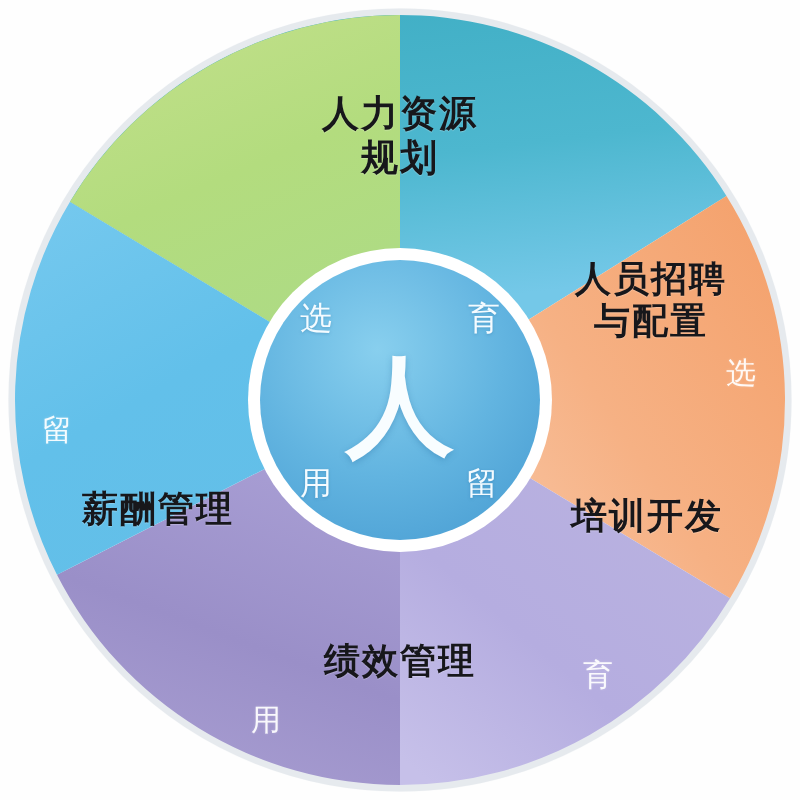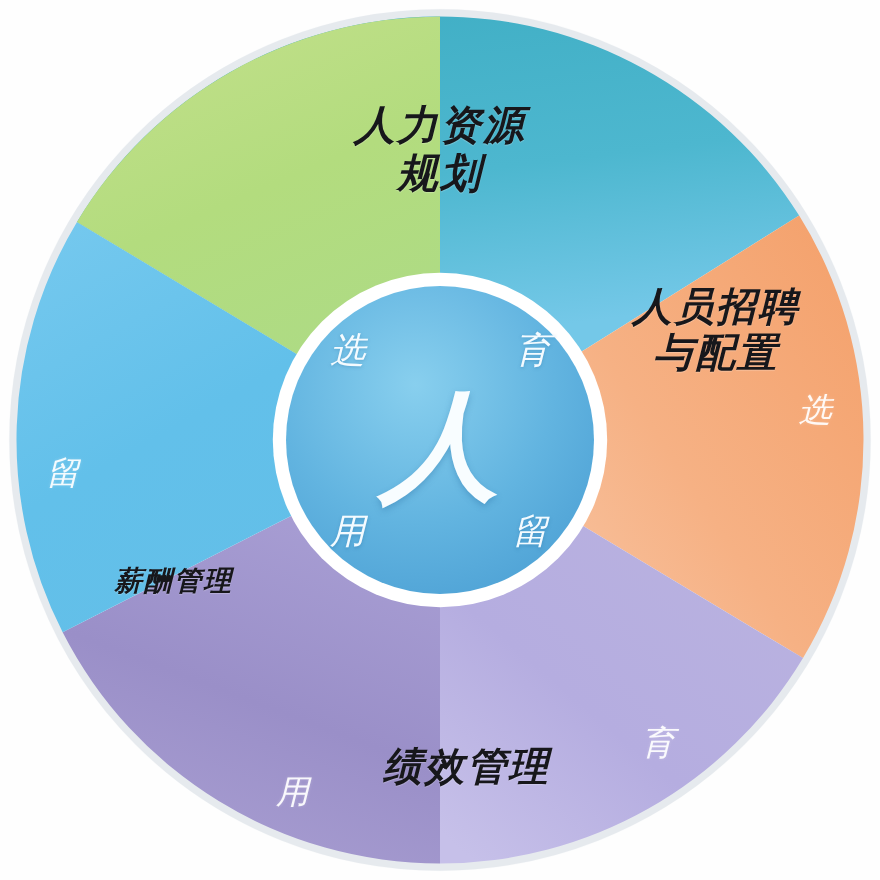--- a/index.html
+++ b/index.html
@@ -28,21 +28,20 @@
     height: 800px;
     display: block;
   }
   .overlay {
     position: absolute;
     left: 0;
     top: 0;
     width: 800px;
     height: 800px;
     pointer-events: none;
-    font-style: italic;
   }
   .seg-label {
     position: absolute;
     text-align: center;
     color: #17171b;
     font-weight: 700;
     line-height: 1.18;
     letter-spacing: 2px;
     white-space: pre-line;
     text-shadow: 0 1px 1px rgba(255,255,255,0.25);
@@ -77,22 +76,22 @@
     font-weight: 700;
     line-height: 1;
     text-shadow: 0 2px 6px rgba(40,110,160,0.35);
     pointer-events: auto;
   }
 
   
   #label-planning   { left: 300px; top: 92px;  width: 200px; font-size: 37px; }
   #label-recruit    { left: 556px; top: 258px; width: 190px; font-size: 36px; }
   #label-training   { left: 552px; top: 495px; width: 190px; font-size: 36px; }
-  #label-perf       { left: 300px; top: 676px; width: 200px; font-size: 36px; text-align: right; }
-  #label-comp       { left: 58px;  top: 514px; width: 200px; font-size: 25px; }
+  #label-perf       { left: 300px; top: 640px; width: 200px; font-size: 36px; }
+  #label-comp       { left: 58px;  top: 488px; width: 200px; font-size: 36px; }
   #label-labor      { left: 60px;  top: 240px; width: 200px; font-size: 36px; }
 
   
   #mini-xuan { left: 726px; top: 353px; }
   #mini-yu   { left: 583px; top: 655px; }
   #mini-yong { left: 251px; top: 700px; }
   #mini-liu  { left: 42px;  top: 410px; }
 
   
   #cw-xuan { left: 300px; top: 297px; }
@@ -166,20 +165,21 @@
   </svg>
 
   <div class="overlay">
 
     <div class="seg-label" id="label-planning">人力资源
 规划</div>
 
     <div class="seg-label" id="label-recruit">人员招聘
 与配置</div>
 
+    <div class="seg-label" id="label-training">培训开发</div>
 
     <div class="seg-label" id="label-perf">绩效管理</div>
 
     <div class="seg-label" id="label-comp">薪酬管理</div>
 
 
     <div class="mini-label" id="mini-xuan">选</div>
 
     <div class="mini-label" id="mini-yu">育</div>
 

